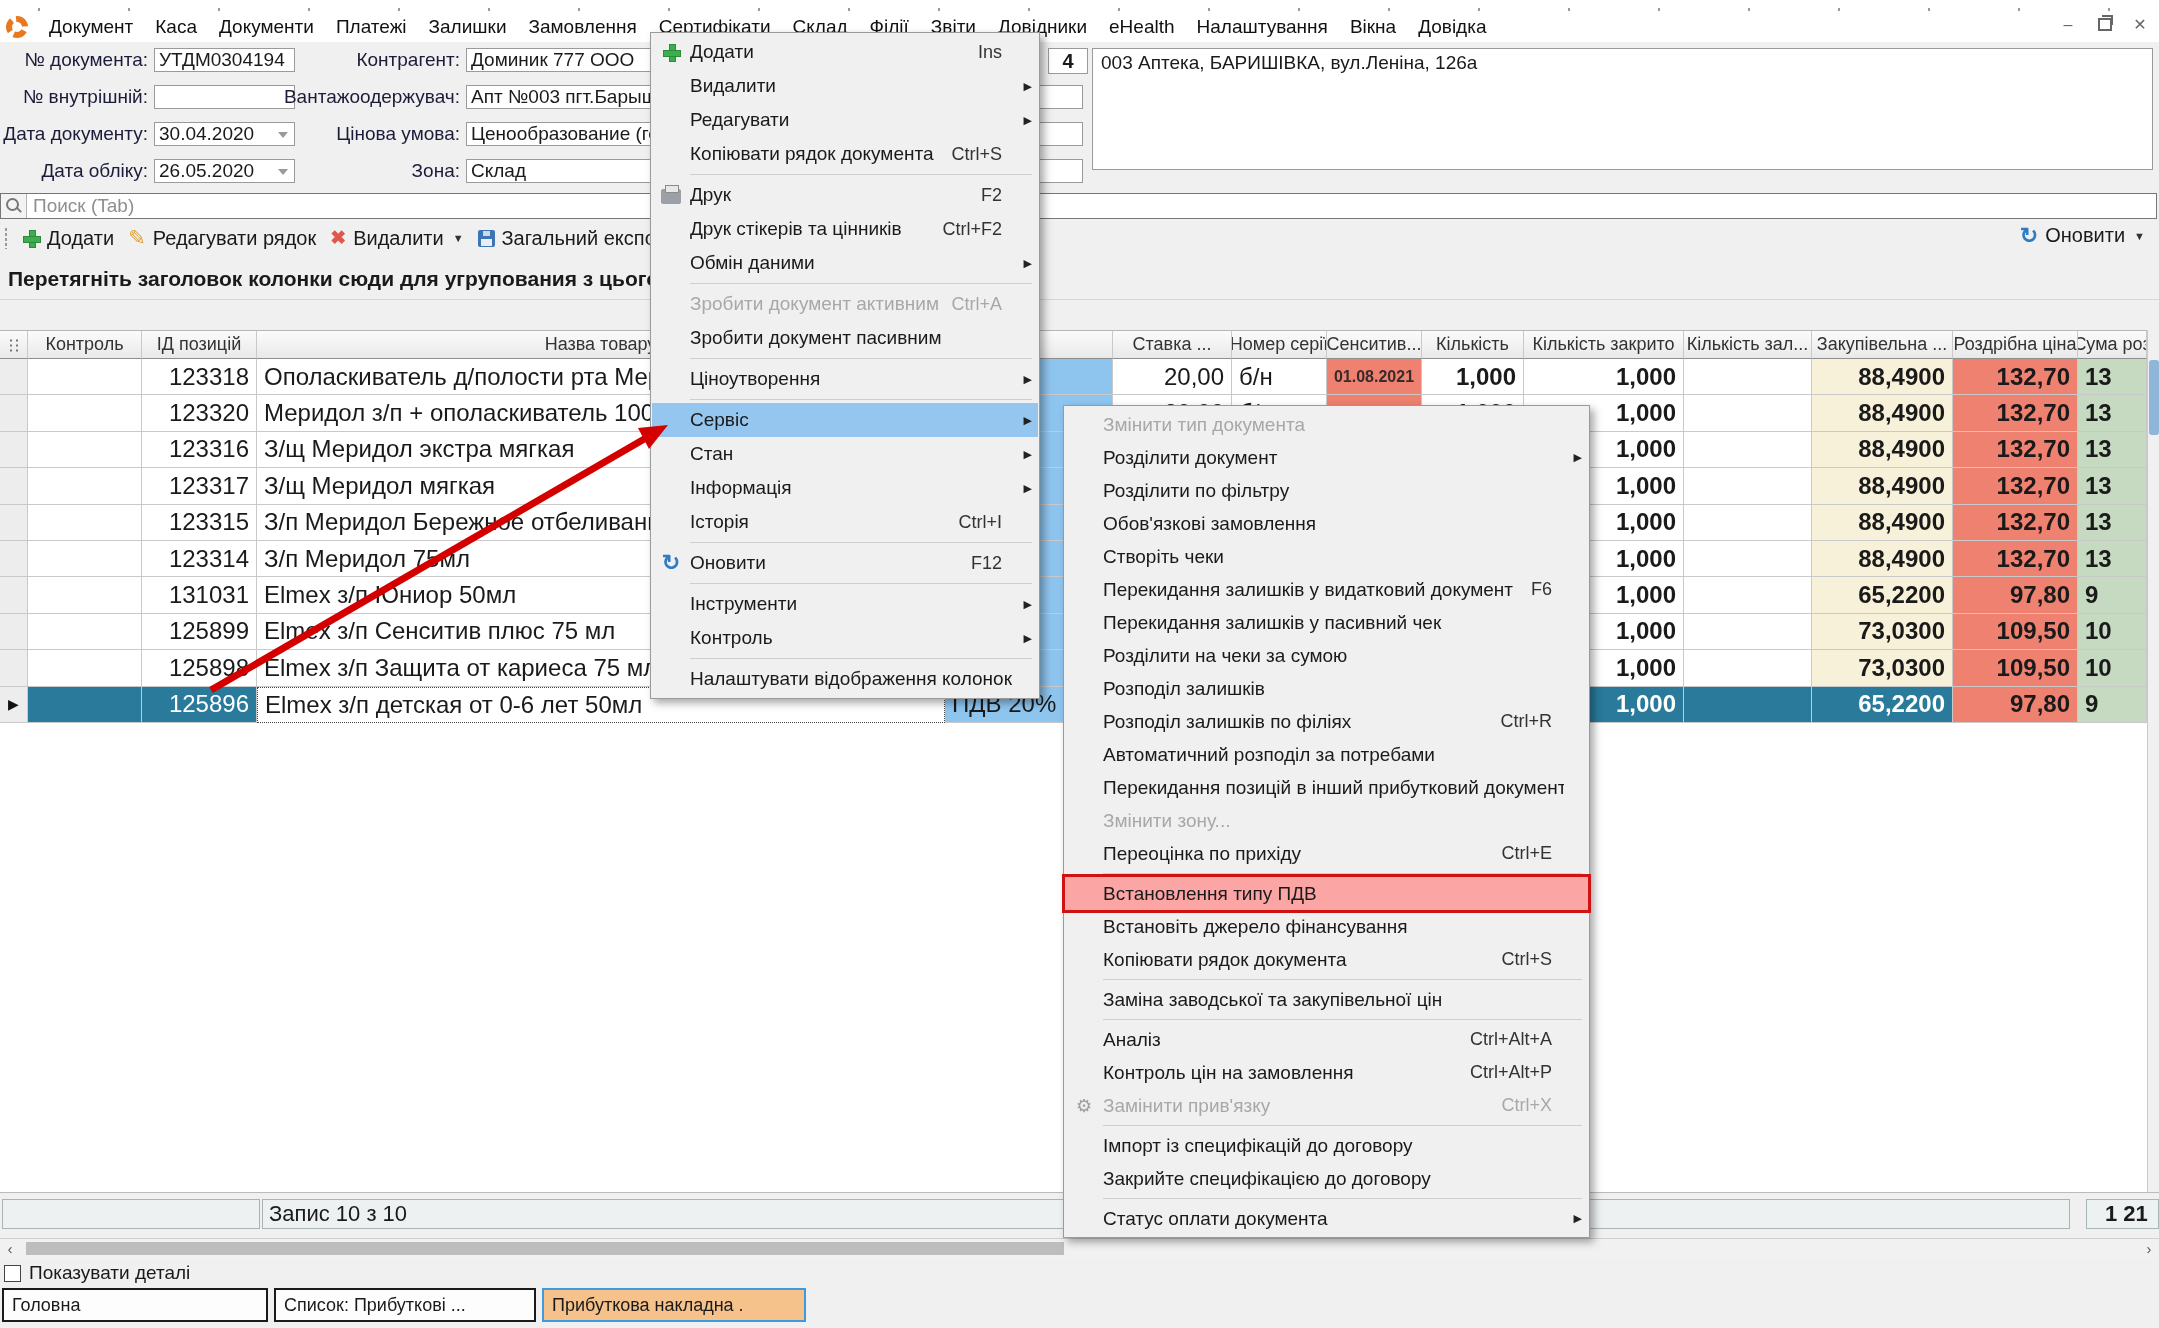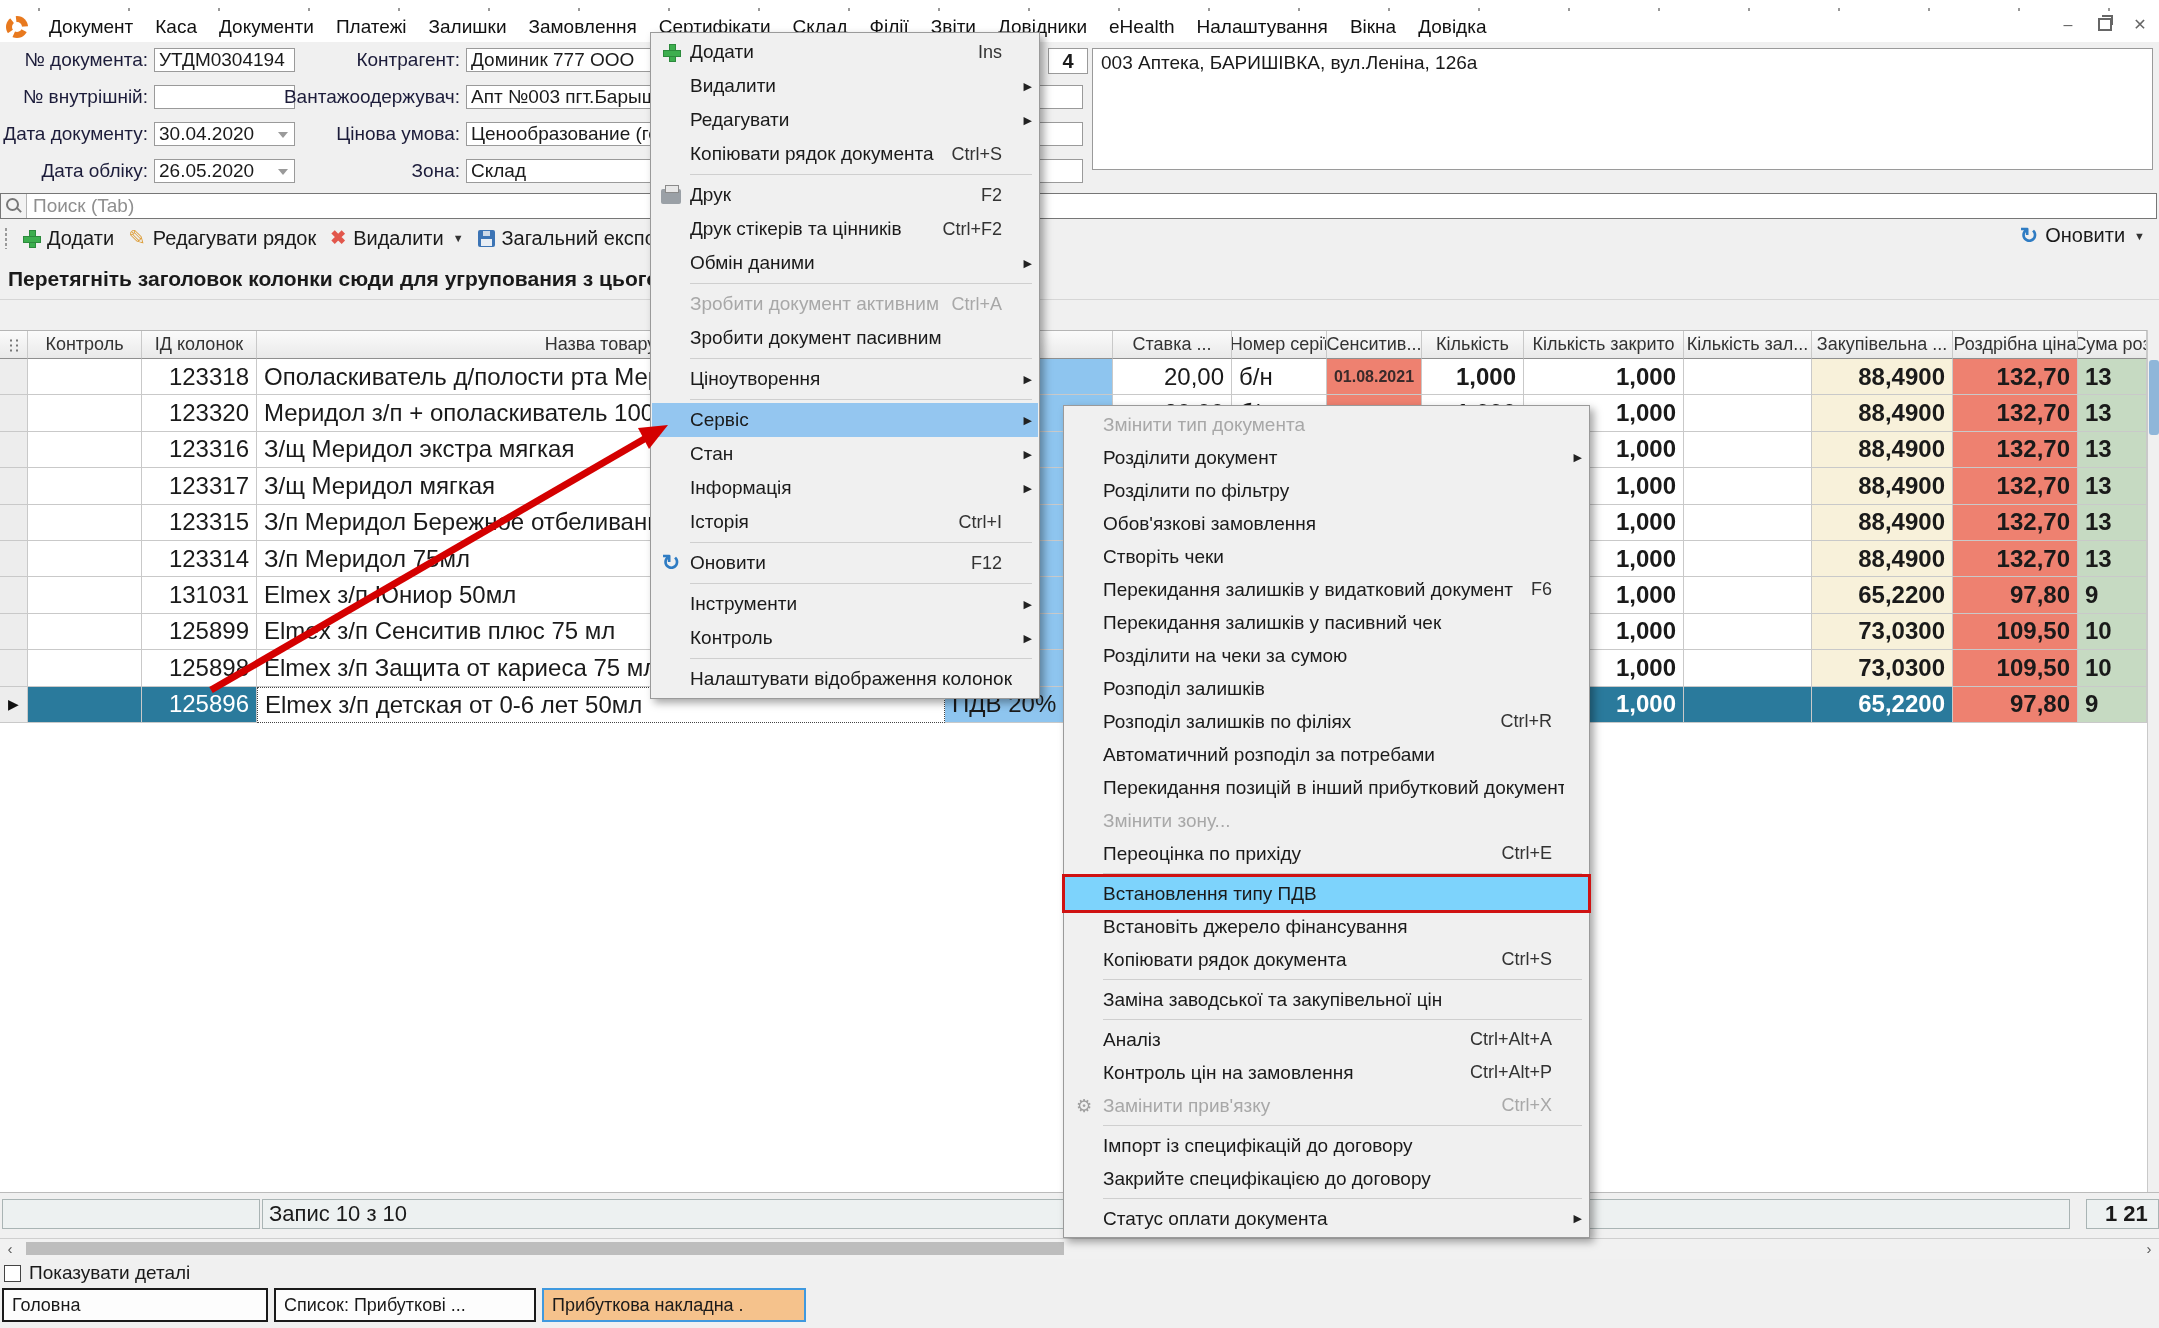--- a/index.html
+++ b/index.html
@@ -113,21 +113,21 @@
   #srvmenu{left:1063px;top:405px;width:527px;z-index:61;}
   .mi{display:flex;align-items:center;font-size:19px;color:#1a1a1a;position:relative;}
   #ctxmenu .mi{height:34px;}
   #srvmenu .mi{height:33px;}
   .mi .gut{width:38px;flex:0 0 auto;display:flex;align-items:center;justify-content:center;}
   .mi .lbl{flex:1;white-space:nowrap;overflow:hidden;}
   .mi .sc{padding-right:12px;color:#333;font-size:18px;}
   .mi .arr{width:18px;font-size:11px;color:#222;padding-right:6px;text-align:right;}
   .mi.dis .lbl,.mi.dis .sc,.mi.dis .arr{color:#a8a8a8;}
   .mi.hl{background:#94c6f0;}
-  #srvmenu .mi.hl{background:#7dd3fc;}
+  #srvmenu .mi.hl{background:#fca5a5;}
   .mi.redbox{box-shadow:0 0 0 3px #cf1212;z-index:2;}
   .msep{height:1px;background:#cfcfcf;margin:3px 6px 3px 38px;}
   
   .overlay{position:absolute;left:0;top:0;z-index:90;pointer-events:none;}
 </style>
 </head>
 <body>
 
 <div id="screen">
 
@@ -239,21 +239,21 @@
   <div class="grouphint">
     <span>Перетягніть заголовок колонки сюди для угрупования з цього стов</span>
   </div>
 
   <div class="grid" id="grid">
       <div class="grow ghead">
         <div class="gcell" style="width: 28px; flex: 0 0 28px;">
           <span class="dots"></span>
         </div>
         <div class="gcell" style="width: 114px; flex: 0 0 114px;">Контроль</div>
-        <div class="gcell" style="width: 115px; flex: 0 0 115px;">ІД колонок</div>
+        <div class="gcell" style="width: 115px; flex: 0 0 115px;">ІД позицій</div>
         <div class="gcell" style="width: 688px; flex: 0 0 688px;">Назва товару</div>
         <div class="gcell" style="width: 168px; flex: 0 0 168px;"></div>
         <div class="gcell" style="width: 119px; flex: 0 0 119px;">Ставка ...</div>
         <div class="gcell" style="width: 95px; flex: 0 0 95px;">Номер серії</div>
         <div class="gcell" style="width: 95px; flex: 0 0 95px;">Сенситив...</div>
         <div class="gcell" style="width: 102px; flex: 0 0 102px;">Кількість</div>
         <div class="gcell" style="width: 160px; flex: 0 0 160px;">Кількість закрито</div>
         <div class="gcell" style="width: 128px; flex: 0 0 128px;">Кількість зал...</div>
         <div class="gcell" style="width: 141px; flex: 0 0 141px;">Закупівельна ...</div>
         <div class="gcell" style="width: 125px; flex: 0 0 125px;">Роздрібна ціна</div>

